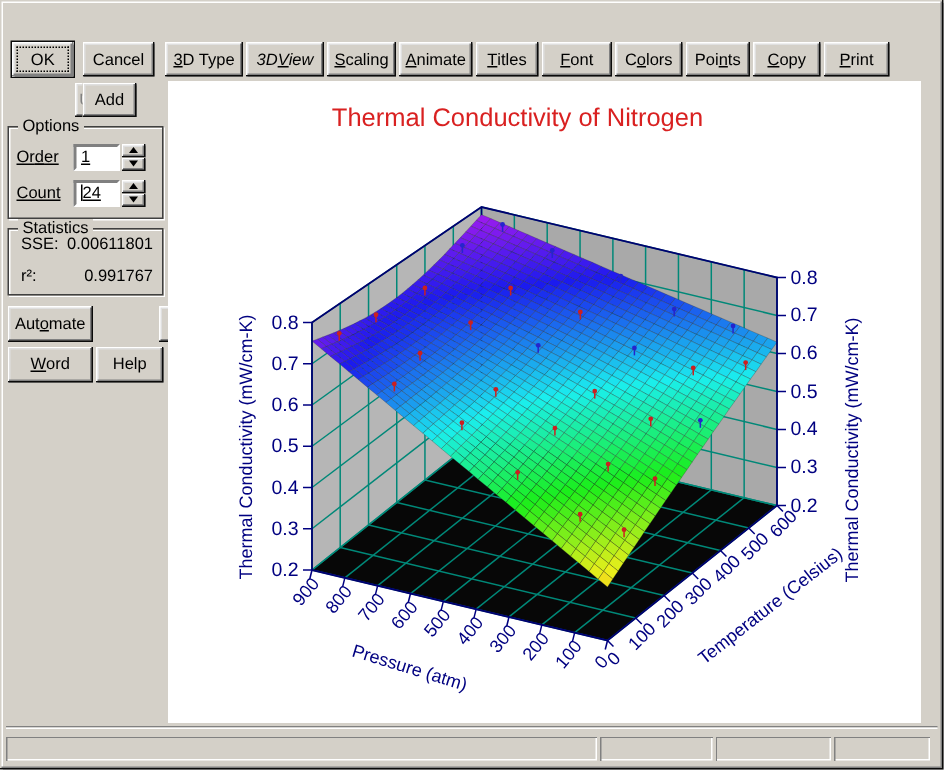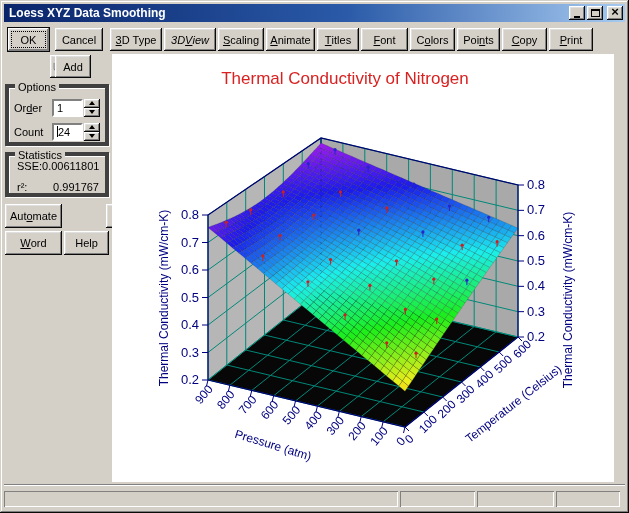--- a/index.html
+++ b/index.html
@@ -28,23 +28,23 @@
   .btn u{text-underline-offset:1px;}
   .btn.default{
     position:relative;
     box-shadow:0 0 0 1px #0a0a0a,inset -1px -1px #808080,inset 1px 1px #fff,inset -2px -2px #808080,inset 2px 2px #dfdfdf;
   }
   .btn.default::after{content:"";position:absolute;inset:3px;border:1px dotted #000;}
   .btn.disabled{color:#808080;text-shadow:1px 1px 0 #fff;margin-left:42px;}
   .abs{position:absolute;}
   .toolbar{position:absolute;left:110px;top:28px;height:23px;display:flex;gap:2px;}
   .toolbar .btn{height:23px;}
-  .group{position:absolute;border:4px solid #404040;box-shadow:1px 1px 0 #fff,inset 1px 1px 0 #fff;}
+  .group{position:absolute;border:1px solid #404040;box-shadow:1px 1px 0 #fff,inset 1px 1px 0 #fff;}
   .legend{position:absolute;top:-7px;left:6px;background:#d4d0c8;padding:0 3px;line-height:12px;}
-  .fieldrow{position:absolute;display:flex;align-items:center;height:19px;}
+  .fieldrow{position:absolute;display:flex;align-items:center;height:19px;text-decoration:underline;}
   .fieldrow .flabel{width:38px;}
   .field{
     width:31px;height:18px;background:#fff;border:2px solid;border-color:#808080 #fff #fff #808080;
     display:flex;align-items:center;padding-left:3px;overflow:hidden;
   }
   .caret{display:inline-block;width:1px;height:11px;background:#000;margin-right:0px;}
   .spin{width:16px;height:18px;display:flex;flex-direction:column;margin-left:1px;}
   .spinbtn{flex:1;background:#d4d0c8;border:none;padding:0;display:flex;align-items:center;justify-content:center;
     box-shadow:inset -1px -1px #0a0a0a,inset 1px 1px #fff,inset -2px -2px #808080,inset 2px 2px #dfdfdf;}
   .arr-up{width:0;height:0;border-left:3px solid transparent;border-right:3px solid transparent;border-bottom:4px solid #000;}
@@ -54,34 +54,20 @@
   .chart-panel{position:absolute;left:112px;top:54px;width:502px;height:428px;background:#fff;}
   .chart-svg{position:absolute;left:0;top:0;pointer-events:none;}
   .divider{position:absolute;left:4px;right:4px;top:484px;height:2px;border-top:1px solid #808080;border-bottom:1px solid #fff;}
   .sbar{position:absolute;left:4px;right:4px;bottom:4px;height:20px;display:flex;gap:2px;align-items:flex-start;padding-top:2px;}
   .spanel{height:16px;box-shadow:inset 1px 1px #808080,inset -1px -1px #fff;}
 </style>
 </head>
 <body>
 
 <div class="window">
-  <div class="titlebar">
-    <span>Loess XYZ Data Smoothing</span>
-    <span class="tb-buttons">
-      <button class="btn tbtn">
-          <span class="glyph-min"></span>
-        </button>
-      <button class="btn tbtn">
-          <span class="glyph-max"></span>
-        </button>
-      <button class="btn tbtn gap">
-          <span class="glyph-close">×</span>
-        </button>
-    </span>
-  </div>
 
   <div class="toolbar">
       <button class="btn" style="width: 52px;"><u>3</u>D Type</button>
       <button class="btn" style="width: 52px; font-style: italic;">3D <u>V</u>iew</button>
       <button class="btn" style="width: 46px;"><u>S</u>caling</button>
       <button class="btn" style="width: 49px;"><u>A</u>nimate</button>
       <button class="btn" style="width: 42px;"><u>T</u>itles</button>
       <button class="btn" style="width: 47px;"><u>F</u>ont</button>
       <button class="btn" style="width: 45px;">C<u>o</u>lors</button>
       <button class="btn" style="width: 43px;">Poi<u>n</u>ts</button>

